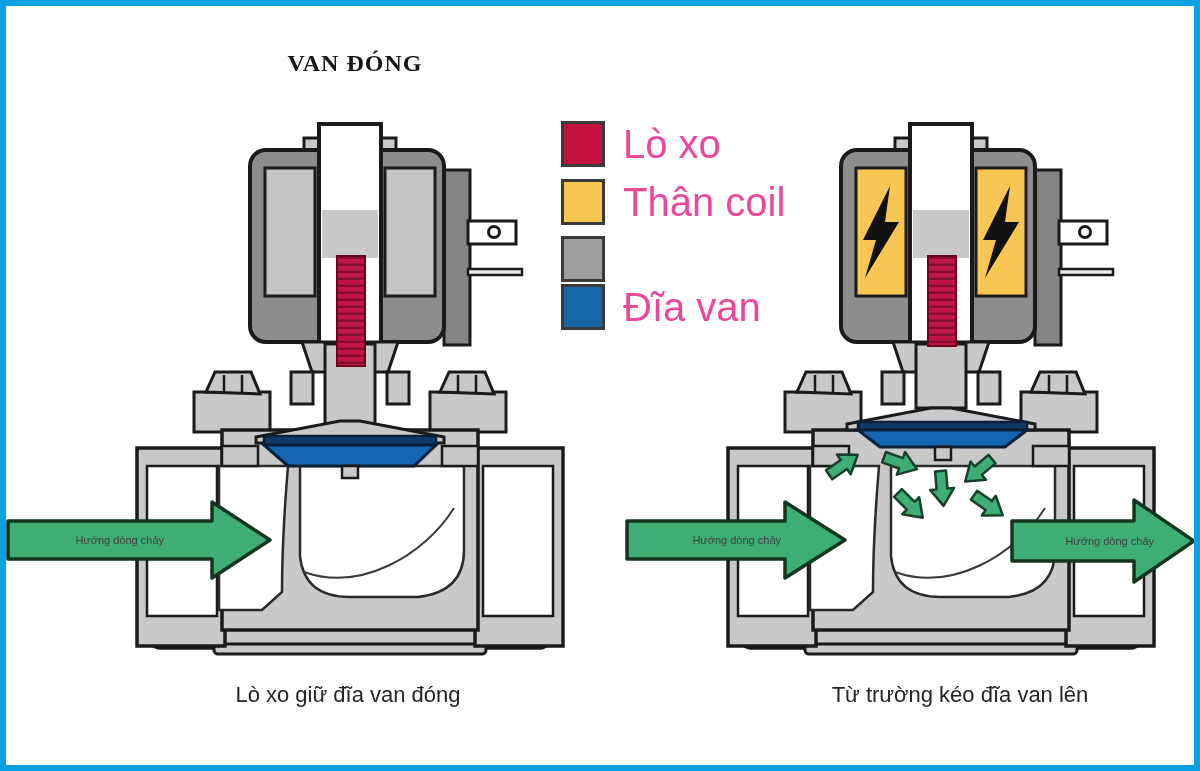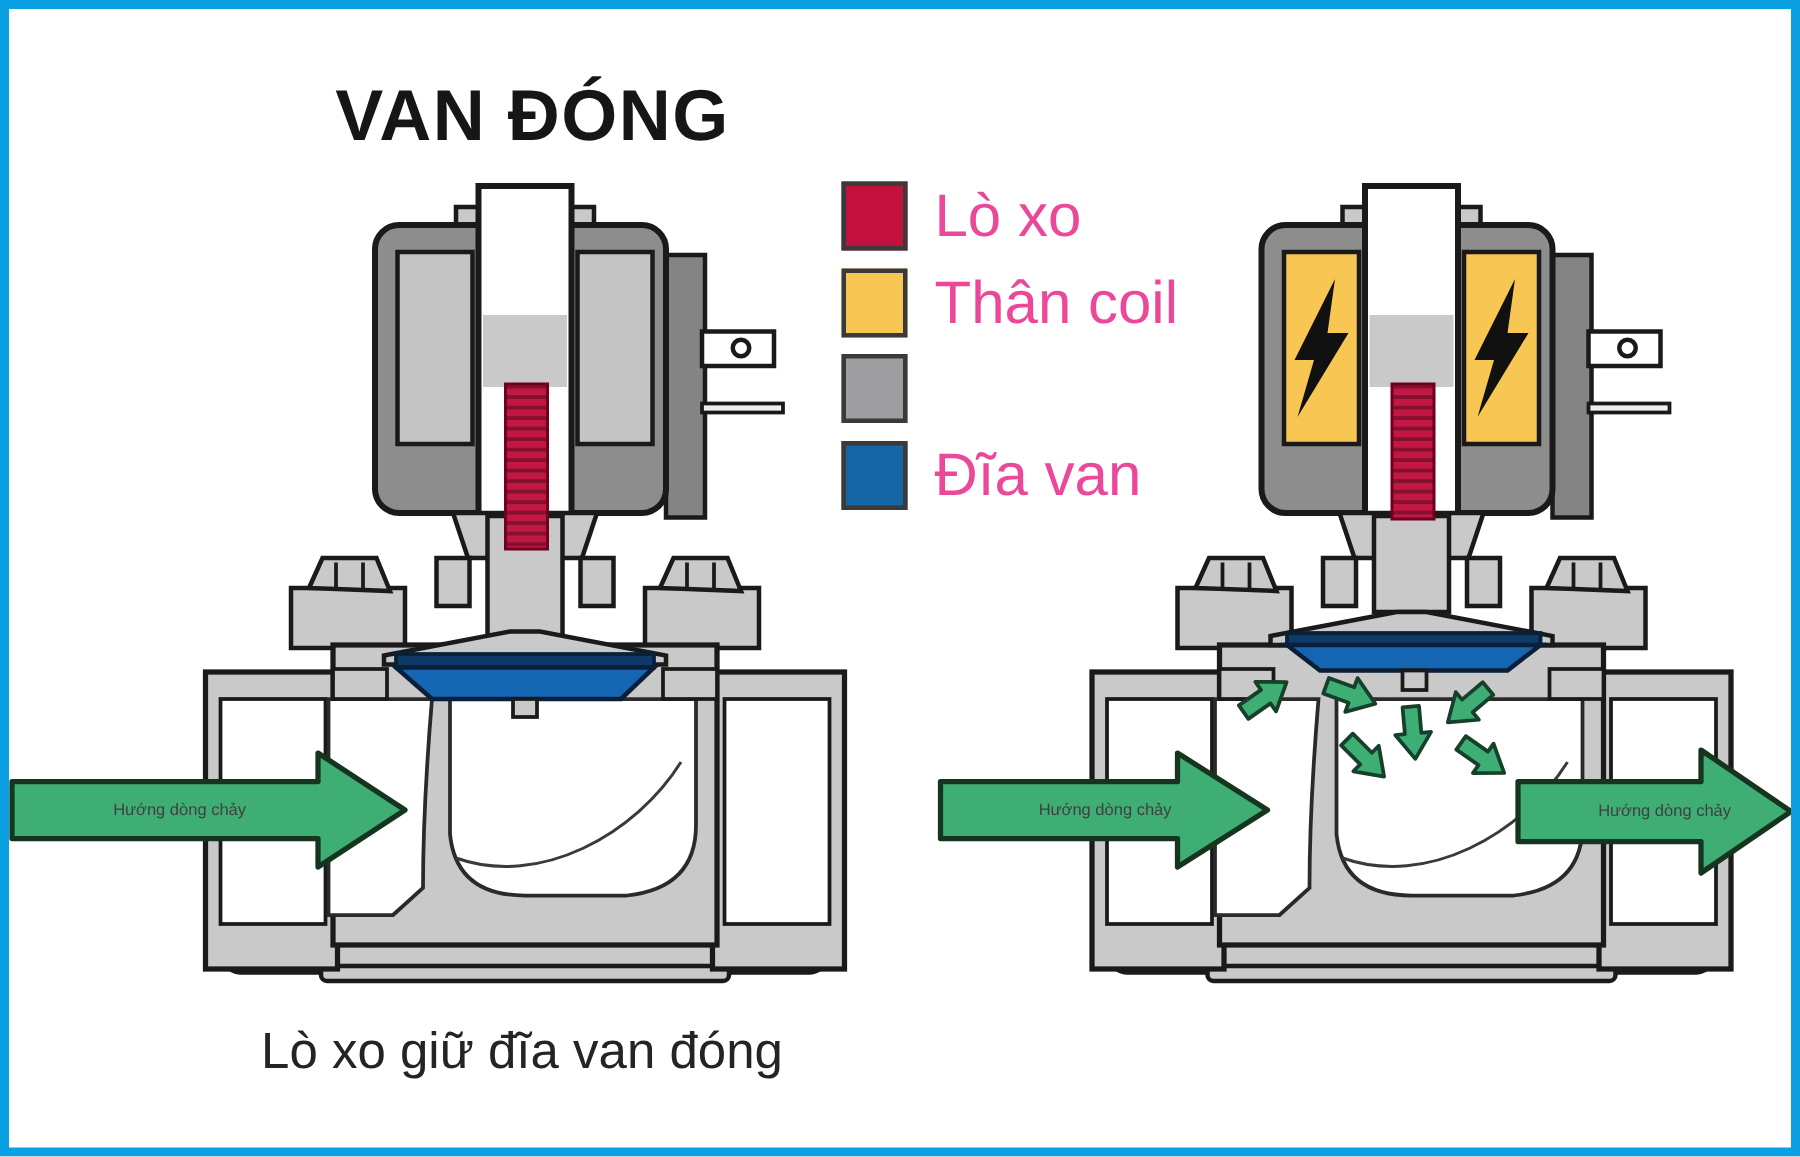--- a/index.html
+++ b/index.html
@@ -5,36 +5,36 @@
   html,body{margin:0;padding:0;background:#e8e8e8;}
   .frame{
     position:relative;width:1200px;height:771px;box-sizing:border-box;
     border:6px solid #0aa0e2;background:#ffffff;overflow:hidden;
     font-family:"Liberation Sans","DejaVu Sans",sans-serif;
   }
   .stage{position:absolute;left:-6px;top:-6px;width:1200px;height:771px;}
   .stage svg{position:absolute;left:0;top:0;}
   .title{
     position:absolute;transform:translateX(-50%);
-    font-size:48px;font-weight:bold;color:#161616;letter-spacing:1px;white-space:nowrap;
+    font-size:24px;font-weight:bold;color:#161616;letter-spacing:1px;white-space:nowrap;font-family:Liberation Serif, serif;
   }
   .title-left{left:355px;top:50px;}
   .title-right{left:948px;top:50px;}
   .caption{
     position:absolute;transform:translateX(-50%);
-    font-size:34px;color:#242424;white-space:nowrap;
+    font-size:22px;color:#242424;white-space:nowrap;
   }
   .caption-left{left:348px;top:682px;}
   .caption-right{left:960px;top:682px;}
   .legend{position:absolute;left:561px;top:121px;width:230px;}
   .legend-row{position:absolute;left:0;height:46px;display:flex;align-items:center;}
   .legend-row.r0{top:0px;}
   .legend-row.r1{top:58px;}
   .legend-row.r2{top:115px;}
-  .legend-row.r3{top:173px;}
+  .legend-row.r3{top:163px;}
   .swatch{width:44px;height:46px;box-sizing:border-box;border:3px solid #3a3a3a;flex:0 0 auto;}
   .legend-label{margin-left:18px;font-size:40px;color:#ec4899;white-space:nowrap;}
   .flow-label{
     position:absolute;font-size:11px;color:#404040;white-space:nowrap;
     text-align:right;line-height:18px;
   }
   .flow-label.fl-left{left:24px;top:531px;width:140px;}
   .flow-label.fl-mid{left:629px;top:531px;width:152px;}
   .flow-label.fl-right{left:1018px;top:532px;width:136px;}
 </style>
@@ -164,14 +164,15 @@
         <div class="swatch" style="background-color: rgb(21, 101, 167);"></div>
         <div class="legend-label">Đĩa van</div>
       </div>
     </div>
 
     <div class="flow-label fl-left">Hướng dòng chảy</div>
     <div class="flow-label fl-mid">Hướng dòng chảy</div>
     <div class="flow-label fl-right">Hướng dòng chảy</div>
 
     <div class="caption caption-left">Lò xo giữ đĩa van đóng</div>
+    <div class="caption caption-right">Từ trường kéo đĩa van lên</div>
   </div>
 </div>
 
 </body></html>

